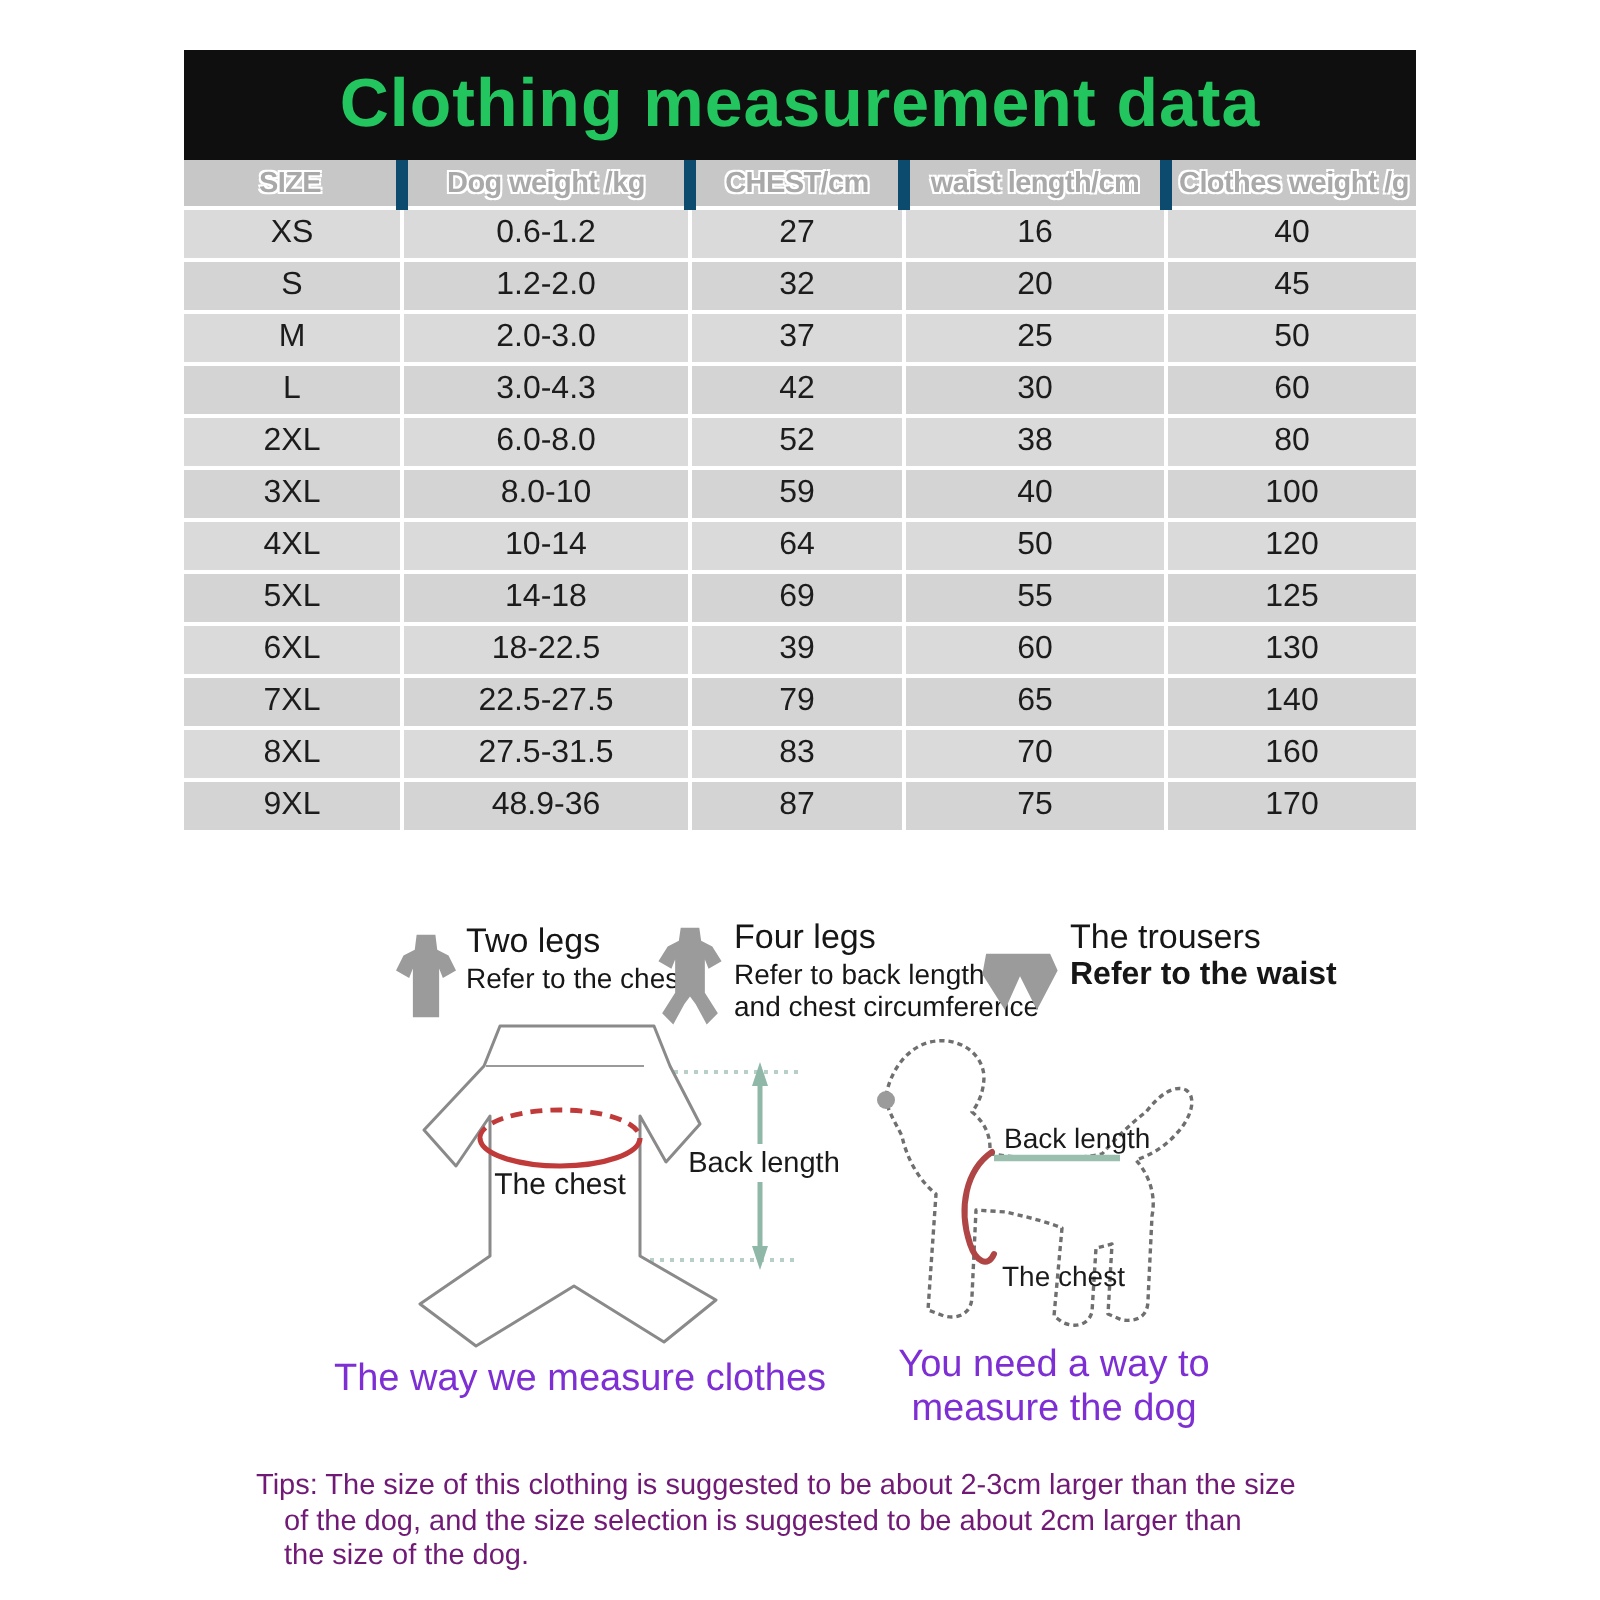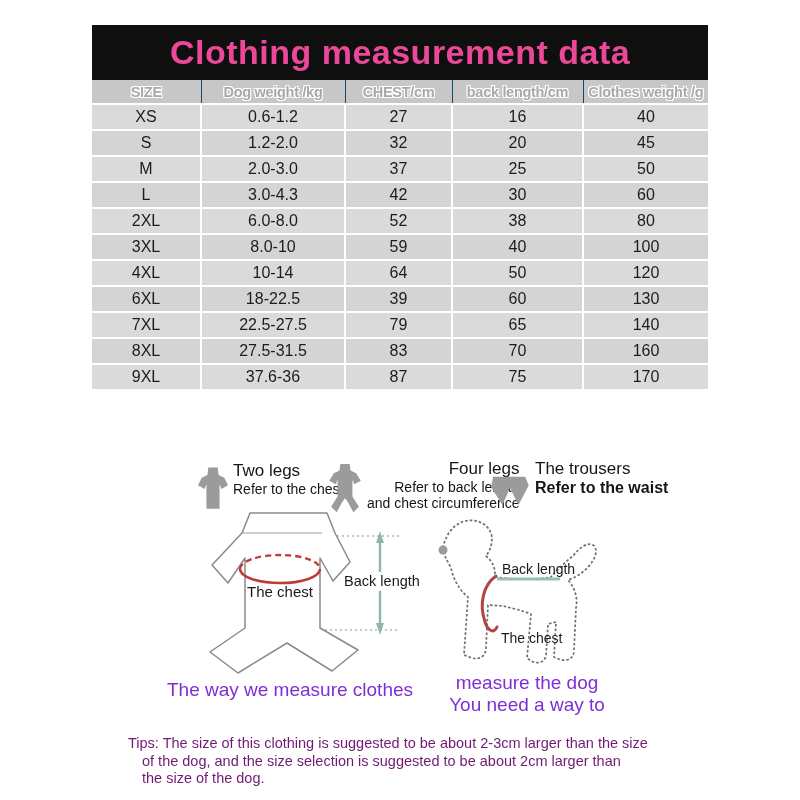--- a/index.html
+++ b/index.html
@@ -2,41 +2,41 @@
 <html><head>
 <meta charset="utf-8">
 <style>
   html,body{margin:0;padding:0;background:#fff;}
   body{width:800px;height:800px;font-family:"Liberation Sans",sans-serif;}
   .page{position:relative;width:800px;height:800px;background:#ffffff;overflow:hidden;}
 
   
   .title-bar{position:absolute;left:92px;top:25px;width:616px;height:55px;background:#0f0f0f;
     display:flex;align-items:center;justify-content:center;}
-  .title-bar span{color:#ec4899;font-size:34px;font-weight:700;letter-spacing:.5px;white-space:nowrap;}
+  .title-bar span{color:#22c55e;font-size:34px;font-weight:700;letter-spacing:.5px;white-space:nowrap;}
 
   
   .size-table{position:absolute;left:92px;top:80px;width:616px;border-collapse:collapse;table-layout:fixed;}
   .size-table th{height:23px;background:#c7c7c7;font-size:14.5px;font-weight:700;color:#a9a9a9;
     letter-spacing:-0.3px;white-space:nowrap;overflow:hidden;padding:0;text-align:center;
     text-shadow:-1px -1px 0 #fff,1px -1px 0 #fff,-1px 1px 0 #fff,1px 1px 0 #fff;
-    border-bottom:2px solid #fff;border-right:1px solid #0c4a6e;}
+    border-bottom:2px solid #fff;border-right:6px solid #0c4a6e;}
   .size-table td{height:24px;background:#dadada;font-size:16px;color:#1c1c1c;text-align:center;
     padding:0;border-bottom:2px solid #fff;border-right:2px solid #fff;white-space:nowrap;}
   .size-table tbody tr:nth-child(even) td{background:#d4d4d4;}
   .size-table th:last-child,.size-table td:last-child{border-right:none;}
 
   
   .leg-item{position:absolute;display:flex;gap:5px;}
   .leg-item .txt{display:flex;flex-direction:column;}
   .leg-title{font-size:17px;color:#161616;line-height:20px;white-space:nowrap;}
   .leg-desc{font-size:14px;color:#161616;line-height:16px;white-space:nowrap;}
   .leg-desc.big{font-size:16px;line-height:18px;font-weight:bold;}
   #leg1{left:198px;top:461px;}
-  #leg2{left:328px;top:459px;text-align:right;}
+  #leg2{left:328px;top:459px;}
   #leg3{left:490px;top:459px;}
   .icon-wrap{flex:0 0 auto;}
   #leg1 .icon-wrap{margin-top:5px;}
   #leg2 .icon-wrap{margin-top:4px;}
   #leg3 .icon-wrap{margin-top:15px;}
 
   
   .clothes-svg{position:absolute;left:195px;top:502px;}
   .dog-svg{position:absolute;left:425px;top:498px;}
   svg text{font-family:"Liberation Sans",sans-serif;fill:#1a1a1a;}
@@ -67,21 +67,21 @@
         <col style="width:144px">
         <col style="width:107px">
       <col style="width:131px">
         <col style="width:125px">
     </colgroup>
     <thead>
       <tr>
           <th>SIZE</th>
           <th>Dog weight /kg</th>
           <th>CHEST/cm</th>
-          <th>back length/cm</th>
+          <th>waist length/cm</th>
           <th>Clothes weight /g</th>
         </tr>
     </thead>
     <tbody>
         <tr>
           <td>XS</td>
           <td>0.6-1.2</td>
           <td>27</td>
           <td>16</td>
           <td>40</td>
@@ -122,20 +122,27 @@
           <td>100</td>
         </tr>
         <tr>
           <td>4XL</td>
           <td>10-14</td>
           <td>64</td>
           <td>50</td>
           <td>120</td>
         </tr>
         <tr>
+          <td>5XL</td>
+          <td>14-18</td>
+          <td>69</td>
+          <td>55</td>
+          <td>125</td>
+        </tr>
+        <tr>
           <td>6XL</td>
           <td>18-22.5</td>
           <td>39</td>
           <td>60</td>
           <td>130</td>
         </tr>
         <tr>
           <td>7XL</td>
           <td>22.5-27.5</td>
           <td>79</td>
@@ -144,21 +151,21 @@
         </tr>
         <tr>
           <td>8XL</td>
           <td>27.5-31.5</td>
           <td>83</td>
           <td>70</td>
           <td>160</td>
         </tr>
         <tr>
           <td>9XL</td>
-          <td>37.6-36</td>
+          <td>48.9-36</td>
           <td>87</td>
           <td>75</td>
           <td>170</td>
         </tr>
       </tbody>
   </table>
 
   <div class="leg-item" id="leg1">
     <span class="icon-wrap">
       <svg width="30" height="44" viewBox="0 0 32 46">
@@ -221,22 +228,22 @@
 
     <line x1="72" y1="81" x2="135" y2="81" stroke="#9bbfae" stroke-width="3.2"></line>
     <text x="77" y="76" font-size="14">Back length</text>
 
     <path d="M71,78 C58,87 54,106 60,124 C63,133 69,136 72,129" fill="none" stroke="#b04545" stroke-width="3" stroke-linecap="round"></path>
     <text x="76" y="145" font-size="14">The chest</text>
   </svg>
 
   <div class="caption-left">The way we measure clothes</div>
   <div class="caption-right">
+    <div>You need a way to</div>
     <div>measure the dog</div>
-    <div>You need a way to</div>
   </div>
 
   <div class="tips">
     <div class="l1">Tips: The size of this clothing is suggested to be about 2-3cm larger than the size</div>
     <div>of the dog, and the size selection is suggested to be about 2cm larger than</div>
     <div>the size of the dog.</div>
   </div>
 
 </div>
 

